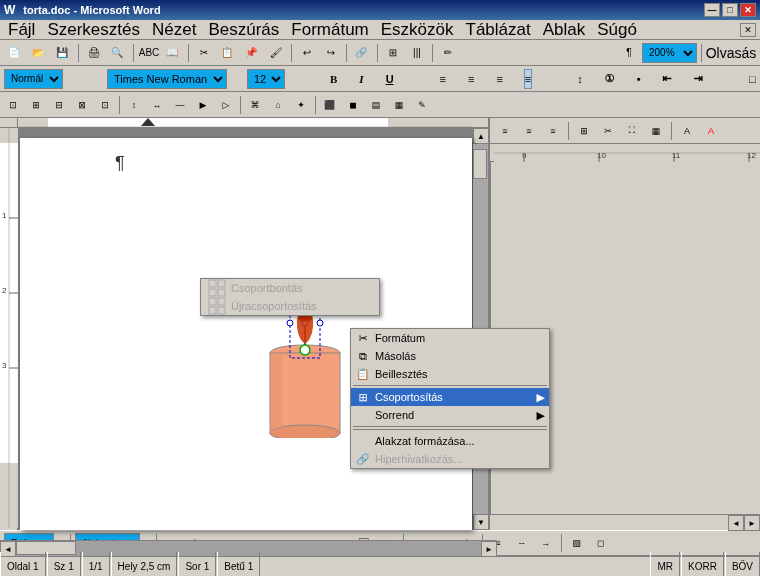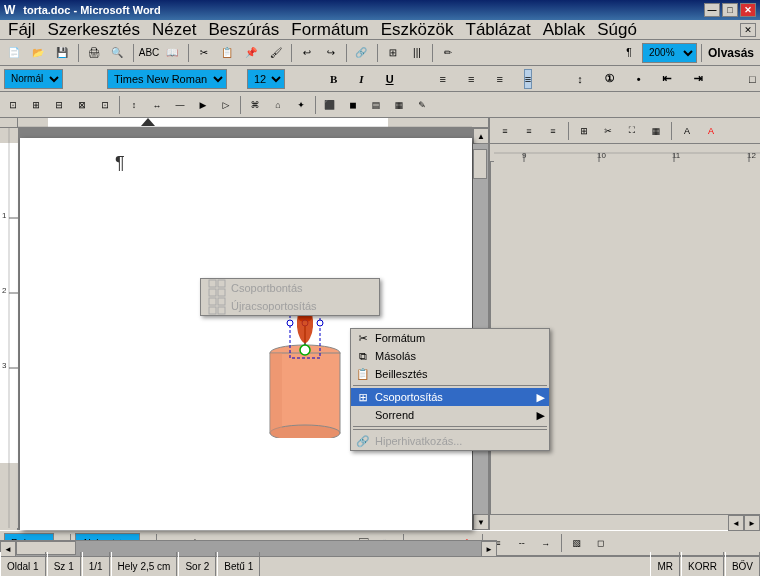--- a/index.html
+++ b/index.html
@@ -363,21 +363,21 @@
   <div style="flex:1"></div>
 
   <div style="display:flex; align-items:center; gap:2px;">
     <div class="toolbar-btn">¶</div>
     <select class="inset-box" style="width:55px; height:20px; font-size:10px;">
       <option>200%</option>
       <option>100%</option>
       <option>75%</option>
     </select>
     <div class="toolbar-separator"></div>
-    <div class="toolbar-btn" style="width:50px; font-size:12px;font-weight:bold;">Olvasás</div>
+    <div class="toolbar-btn" style="width:50px; font-size:14px;">Olvasás</div>
   </div>
 </div>
 
 <div class="font-toolbar">
 
   <select class="inset-box" style="width:80px; height:20px; font-size:10px;">
     <option>Normál</option>
   </select>
   <div class="toolbar-separator"></div>
 
@@ -571,20 +571,24 @@
         <span class="ctx-icon"> </span>
         <span>Sorrend</span>
         <span class="ctx-arrow">▶</span>
       </div>
 
       <div class="ctx-separator"></div>
 
 
       <div class="ctx-separator"></div>
 
+      <div class="ctx-item">
+        <span class="ctx-icon"> </span>
+        <span>Alakzat formázása...</span>
+      </div>
 
       <div class="ctx-item disabled">
         <span class="ctx-icon">🔗</span>
         <span>Hiperhivatkozás...</span>
       </div>
     </div>
 
     <div class="submenu" style="position: absolute; z-index: 101;">
 
 
@@ -710,21 +714,21 @@
   <div class="status-item">
     <span>Sz 1</span>
   </div>
   <div class="status-item">
     <span>1/1</span>
   </div>
   <div class="status-item">
     <span>Hely  2,5 cm</span>
   </div>
   <div class="status-item">
-    <span>Sor  2</span>
+    <span>Sor  1</span>
   </div>
   <div class="status-item">
     <span>Betű  1</span>
   </div>
   <div style="flex:1"></div>
   <div class="status-item">
     <span>MR</span>
   </div>
   <div class="status-item">
     <span>KORR</span>

